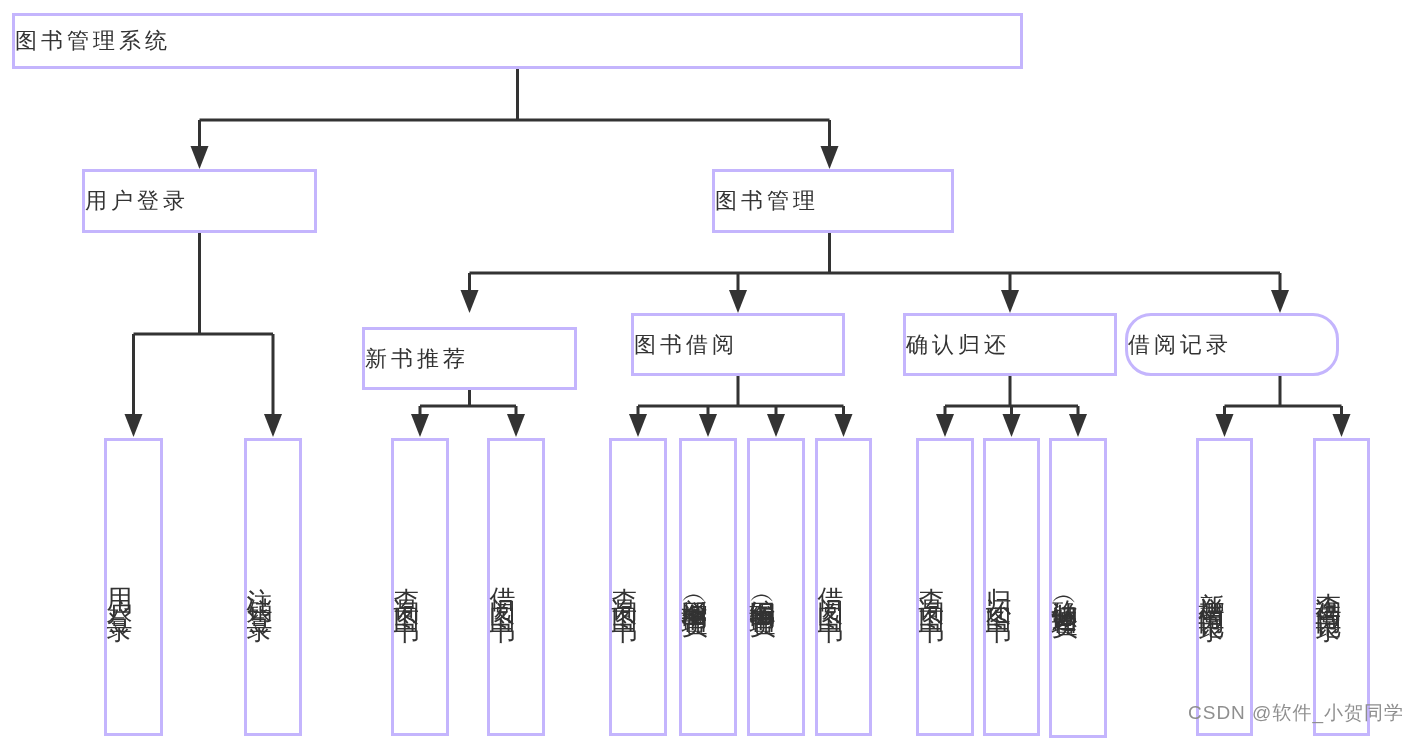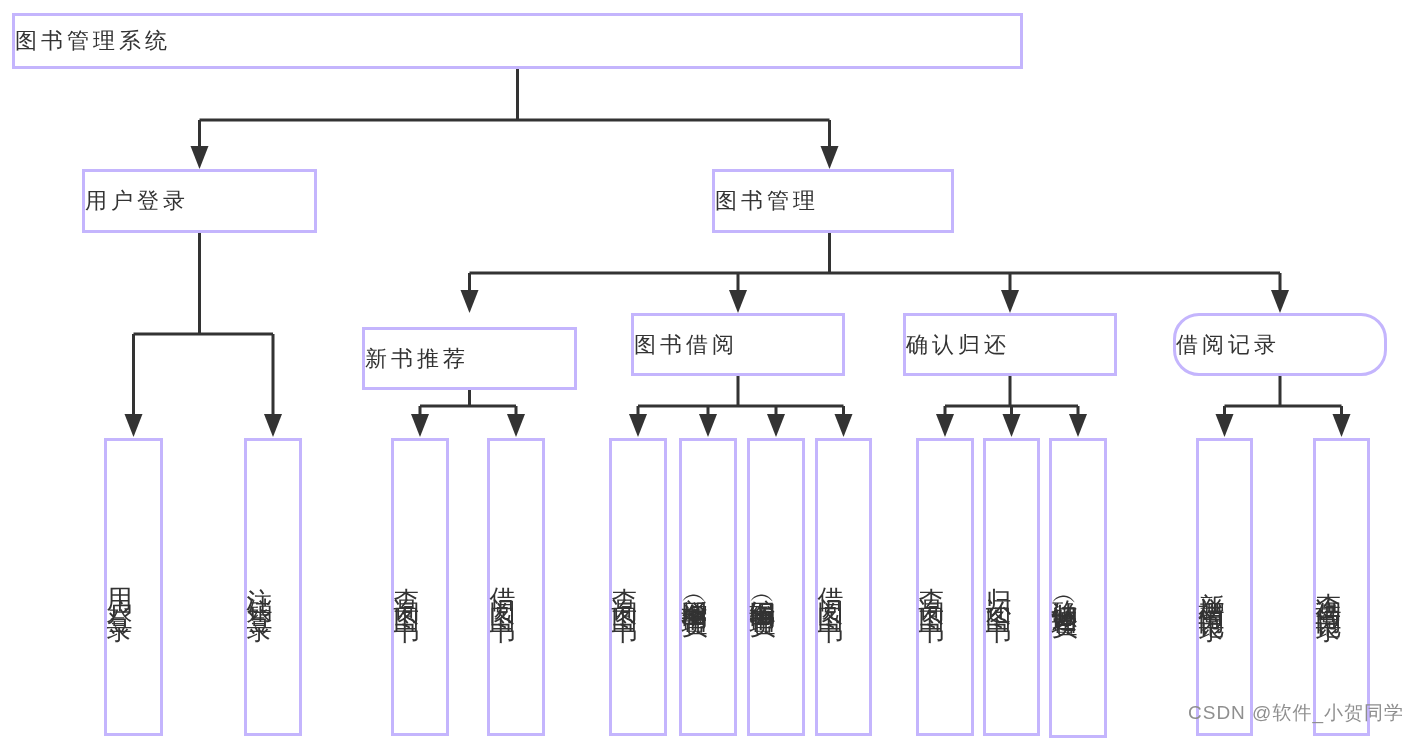--- a/index.html
+++ b/index.html
@@ -115,21 +115,21 @@
 
   <div class="box" style="left:362px; top:327px; width:215px; height:63px;font-family:Liberation Serif, serif;">
     <span class="hlabel">新书推荐</span>
   </div>
   <div class="box" style="left:631px; top:313px; width:214px; height:63px;">
     <span class="hlabel">图书借阅</span>
   </div>
   <div class="box" style="left:903px; top:313px; width:214px; height:63px;">
     <span class="hlabel">确认归还</span>
   </div>
-  <div class="box" style="left:1173px; top:313px; width:214px; height:63px;border-radius:26px;">
+  <div class="box" style="left:1125px; top:313px; width:214px; height:63px;border-radius:26px;">
     <span class="hlabel">借阅记录</span>
   </div>
 
   <div class="box" style="left:104px; top:438px; width:59px; height:298px;">
     <span class="vtext" style="letter-spacing: 10px;">用户登录</span>
   </div>
   <div class="box" style="left:244px; top:438px; width:58px; height:298px;">
     <span class="vtext" style="letter-spacing: 10px;">注销登录</span>
   </div>
 

